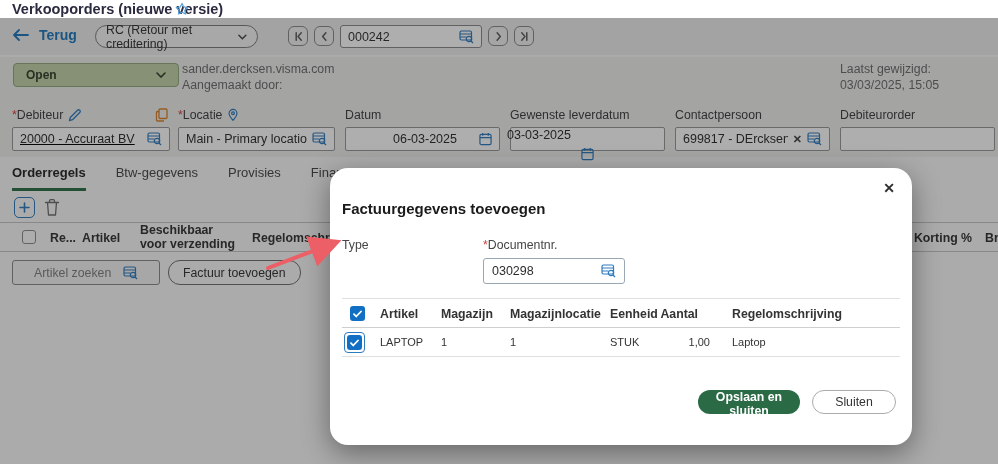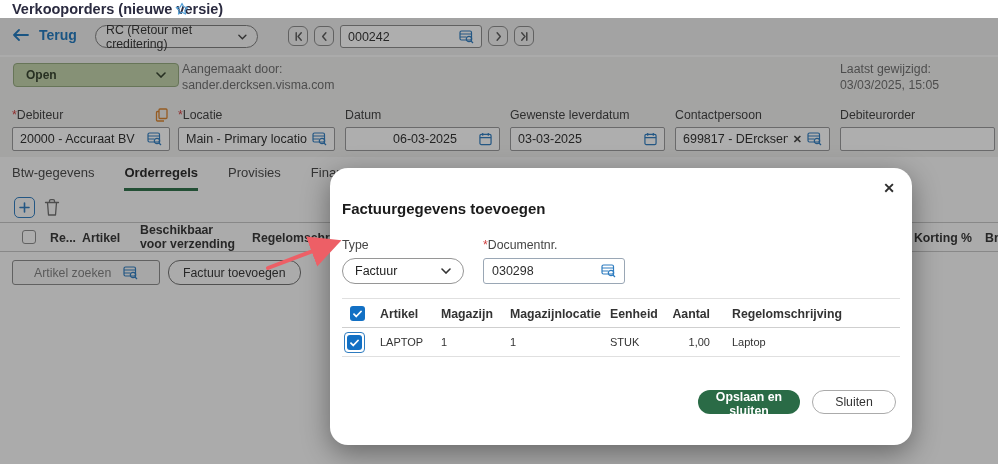--- a/index.html
+++ b/index.html
@@ -27,21 +27,21 @@
                      font:12.5px "Liberation Sans", sans-serif; color:#333; }
 
   
   .panel { position:absolute; left:0; top:57px; width:998px; height:100px; background:#f0f0ef; }
   .status-select { position:absolute; left:13px; top:6px; width:166px; height:24px; background:#c3d3ab;
                    border:1px solid #93a97d; border-radius:4px; display:flex; align-items:center;
                    justify-content:space-between; padding:0 12px; font-size:12px; font-weight:700;
                    color:#33402b; cursor:pointer; }
   .muted-block { position:absolute; top:4px; font-size:12.3px; color:#6d6d6d; line-height:16px; }
   .fld-label { position:absolute; top:51px; height:14px; font-size:12.3px; color:#3e3e3e;
-               display:flex; align-items:center; gap:5px; white-space:nowrap;flex-direction:column; }
+               display:flex; align-items:center; gap:5px; white-space:nowrap; }
   .req { color:#d03c3c; }
   .fld { position:absolute; top:70px; height:24px; background:#fff; border:1px solid #98989a; border-radius:2px;
          display:flex; align-items:center; padding:0 7px; gap:5px; }
   .fld input { border:none; outline:none; background:transparent; flex:1; min-width:0;
                font:12.5px "Liberation Sans", sans-serif; color:#2d2d2d; }
   .icon-btn { display:flex; align-items:center; cursor:pointer; flex:none; }
   .clear-x { font-size:11px; font-weight:700; color:#444; cursor:pointer; flex:none; }
 
   
   .tabs { position:absolute; left:12px; top:165px; display:flex; gap:30px; }
@@ -169,22 +169,22 @@
   </div>
 
   <div class="panel">
     <div class="status-select">
       <span>Open</span>
       <svg width="10" height="6" viewBox="0 0 10 6" fill="none" stroke="#33402b" stroke-width="1.6" stroke-linecap="round">
           <path d="M1 1l4 4 4-4"></path>
         </svg>
     </div>
     <div class="muted-block" style="left:182px;">
+      <div>sander.dercksen.visma.com</div>
       <div>Aangemaakt door:</div>
-      <div>sander.dercksen.visma.com</div>
     </div>
     <div class="muted-block" style="left:840px;">
       <div>Laatst gewijzigd:</div>
       <div>03/03/2025, 15:05</div>
     </div>
 
     <div class="fld-label" style="left:12px;">
       <span><span class="req">*</span><span>Debiteur</span></span>
       <span class="icon-btn">
         <svg width="13" height="13" viewBox="0 0 13 13" fill="none" stroke="#2e7cc0" stroke-width="1.3" stroke-linejoin="round">
@@ -213,21 +213,21 @@
     <div class="fld-label" style="left:510px;">
       <span>Gewenste leverdatum</span>
     </div>
     <div class="fld-label" style="left:675px;">
       <span>Contactpersoon</span>
     </div>
     <div class="fld-label" style="left:840px;">
       <span>Debiteurorder</span>
     </div>
 
-    <div class="fld" style="left:12px; width:158px;">
+    <div class="fld" style="left:12px; width:158px;text-decoration:underline;">
       <input value="20000 - Accuraat BV" style="">
       <span class="icon-btn">
         <svg width="15" height="14" viewBox="0 0 15 14" fill="none" stroke="#2e7cc0" stroke-width="1.2">
             <rect x="1" y="1" width="11.5" height="9" rx="1.5"></rect>
             <path d="M1 4h11.5M1 7h6.5"></path>
             <circle cx="10" cy="9" r="2.7"></circle>
             <path d="M12 11l2 2"></path>
           </svg>
       </span>
     </div>
@@ -244,21 +244,21 @@
     </div>
     <div class="fld" style="left:345px; width:155px;padding-left:47px;">
       <input value="06-03-2025" style="">
       <span class="icon-btn">
         <svg width="13" height="14" viewBox="0 0 14 15" fill="none" stroke="#2e7cc0" stroke-width="1.3">
             <rect x="1" y="2.5" width="12" height="11" rx="1.5"></rect>
             <path d="M4 1v3M10 1v3M1 6h12"></path>
           </svg>
       </span>
     </div>
-    <div class="fld" style="left:510px; width:155px;">
+    <div class="fld" style="left:510px; width:155px;flex-direction:column;">
       <input value="03-03-2025" style="">
       <span class="icon-btn">
         <svg width="13" height="14" viewBox="0 0 14 15" fill="none" stroke="#2e7cc0" stroke-width="1.3">
             <rect x="1" y="2.5" width="12" height="11" rx="1.5"></rect>
             <path d="M4 1v3M10 1v3M1 6h12"></path>
           </svg>
       </span>
     </div>
     <div class="fld" style="left:675px; width:155px;">
       <input value="699817 - DErcksen San" style="">
@@ -271,22 +271,22 @@
             <path d="M12 11l2 2"></path>
           </svg>
       </span>
     </div>
     <div class="fld" style="left:840px; width:155px;">
       <input value="" style="">
     </div>
   </div>
 
   <div class="tabs">
+    <div class="tab active">Orderregels</div>
     <div class="tab">Btw-gegevens</div>
-    <div class="tab active">Orderregels</div>
     <div class="tab">Provisies</div>
     <div class="tab">Financiële instellingen</div>
   </div>
 
   <div class="add-line">
     <svg width="11" height="11" viewBox="0 0 11 11" fill="none" stroke="#2e7cc0" stroke-width="1.6" stroke-linecap="round">
         <path d="M5.5 1v9M1 5.5h9"></path>
       </svg>
   </div>
   <div class="trash">
@@ -321,26 +321,20 @@
   </div>
   <button class="pill-btn">Factuur toevoegen</button>
 
   <div class="dim"></div>
 
   <div class="modal">
     <div class="modal-close">✕</div>
     <div class="modal-title">Factuurgegevens toevoegen</div>
 
     <div class="m-label" style="left:12px;">Type</div>
-    <div class="m-select">
-      <span>Factuur</span>
-      <svg width="10" height="6" viewBox="0 0 10 6" fill="none" stroke="#333" stroke-width="1.6" stroke-linecap="round">
-          <path d="M1 1l4 4 4-4"></path>
-        </svg>
-    </div>
 
     <div class="m-label" style="left:153px;">
       <span class="req">*</span><span>Documentnr.</span>
     </div>
     <div class="m-input">
       <input value="030298" style="">
       <span class="icon-btn">
         <svg width="15" height="14" viewBox="0 0 15 14" fill="none" stroke="#2e7cc0" stroke-width="1.2">
             <rect x="1" y="1" width="11.5" height="9" rx="1.5"></rect>
             <path d="M1 4h11.5M1 7h6.5"></path>
@@ -354,21 +348,21 @@
       <div class="m-thead">
         <div class="cb-on" style="position:absolute; left:8px; top:7px;">
           <svg width="9" height="8" viewBox="0 0 9 8" fill="none" stroke="#fff" stroke-width="1.8" stroke-linecap="round" stroke-linejoin="round">
               <path d="M1 4.2l2.2 2.3L8 1.5"></path>
             </svg>
         </div>
         <div class="mth" style="left:38px;">Artikel</div>
         <div class="mth" style="left:99px;">Magazijn</div>
         <div class="mth" style="left:168px;">Magazijnlocatie</div>
         <div class="mth" style="left:268px;">Eenheid</div>
-        <div class="mth" style="left:308px; width:60px; text-align:right;">Aantal</div>
+        <div class="mth" style="left:296px; width:60px; text-align:right;">Aantal</div>
         <div class="mth" style="left:390px;">Regelomschrijving</div>
       </div>
       <div class="m-trow">
         <div class="cb-focus">
           <div class="cb-on">
             <svg width="9" height="8" viewBox="0 0 9 8" fill="none" stroke="#fff" stroke-width="1.8" stroke-linecap="round" stroke-linejoin="round">
                 <path d="M1 4.2l2.2 2.3L8 1.5"></path>
               </svg>
           </div>
         </div>

